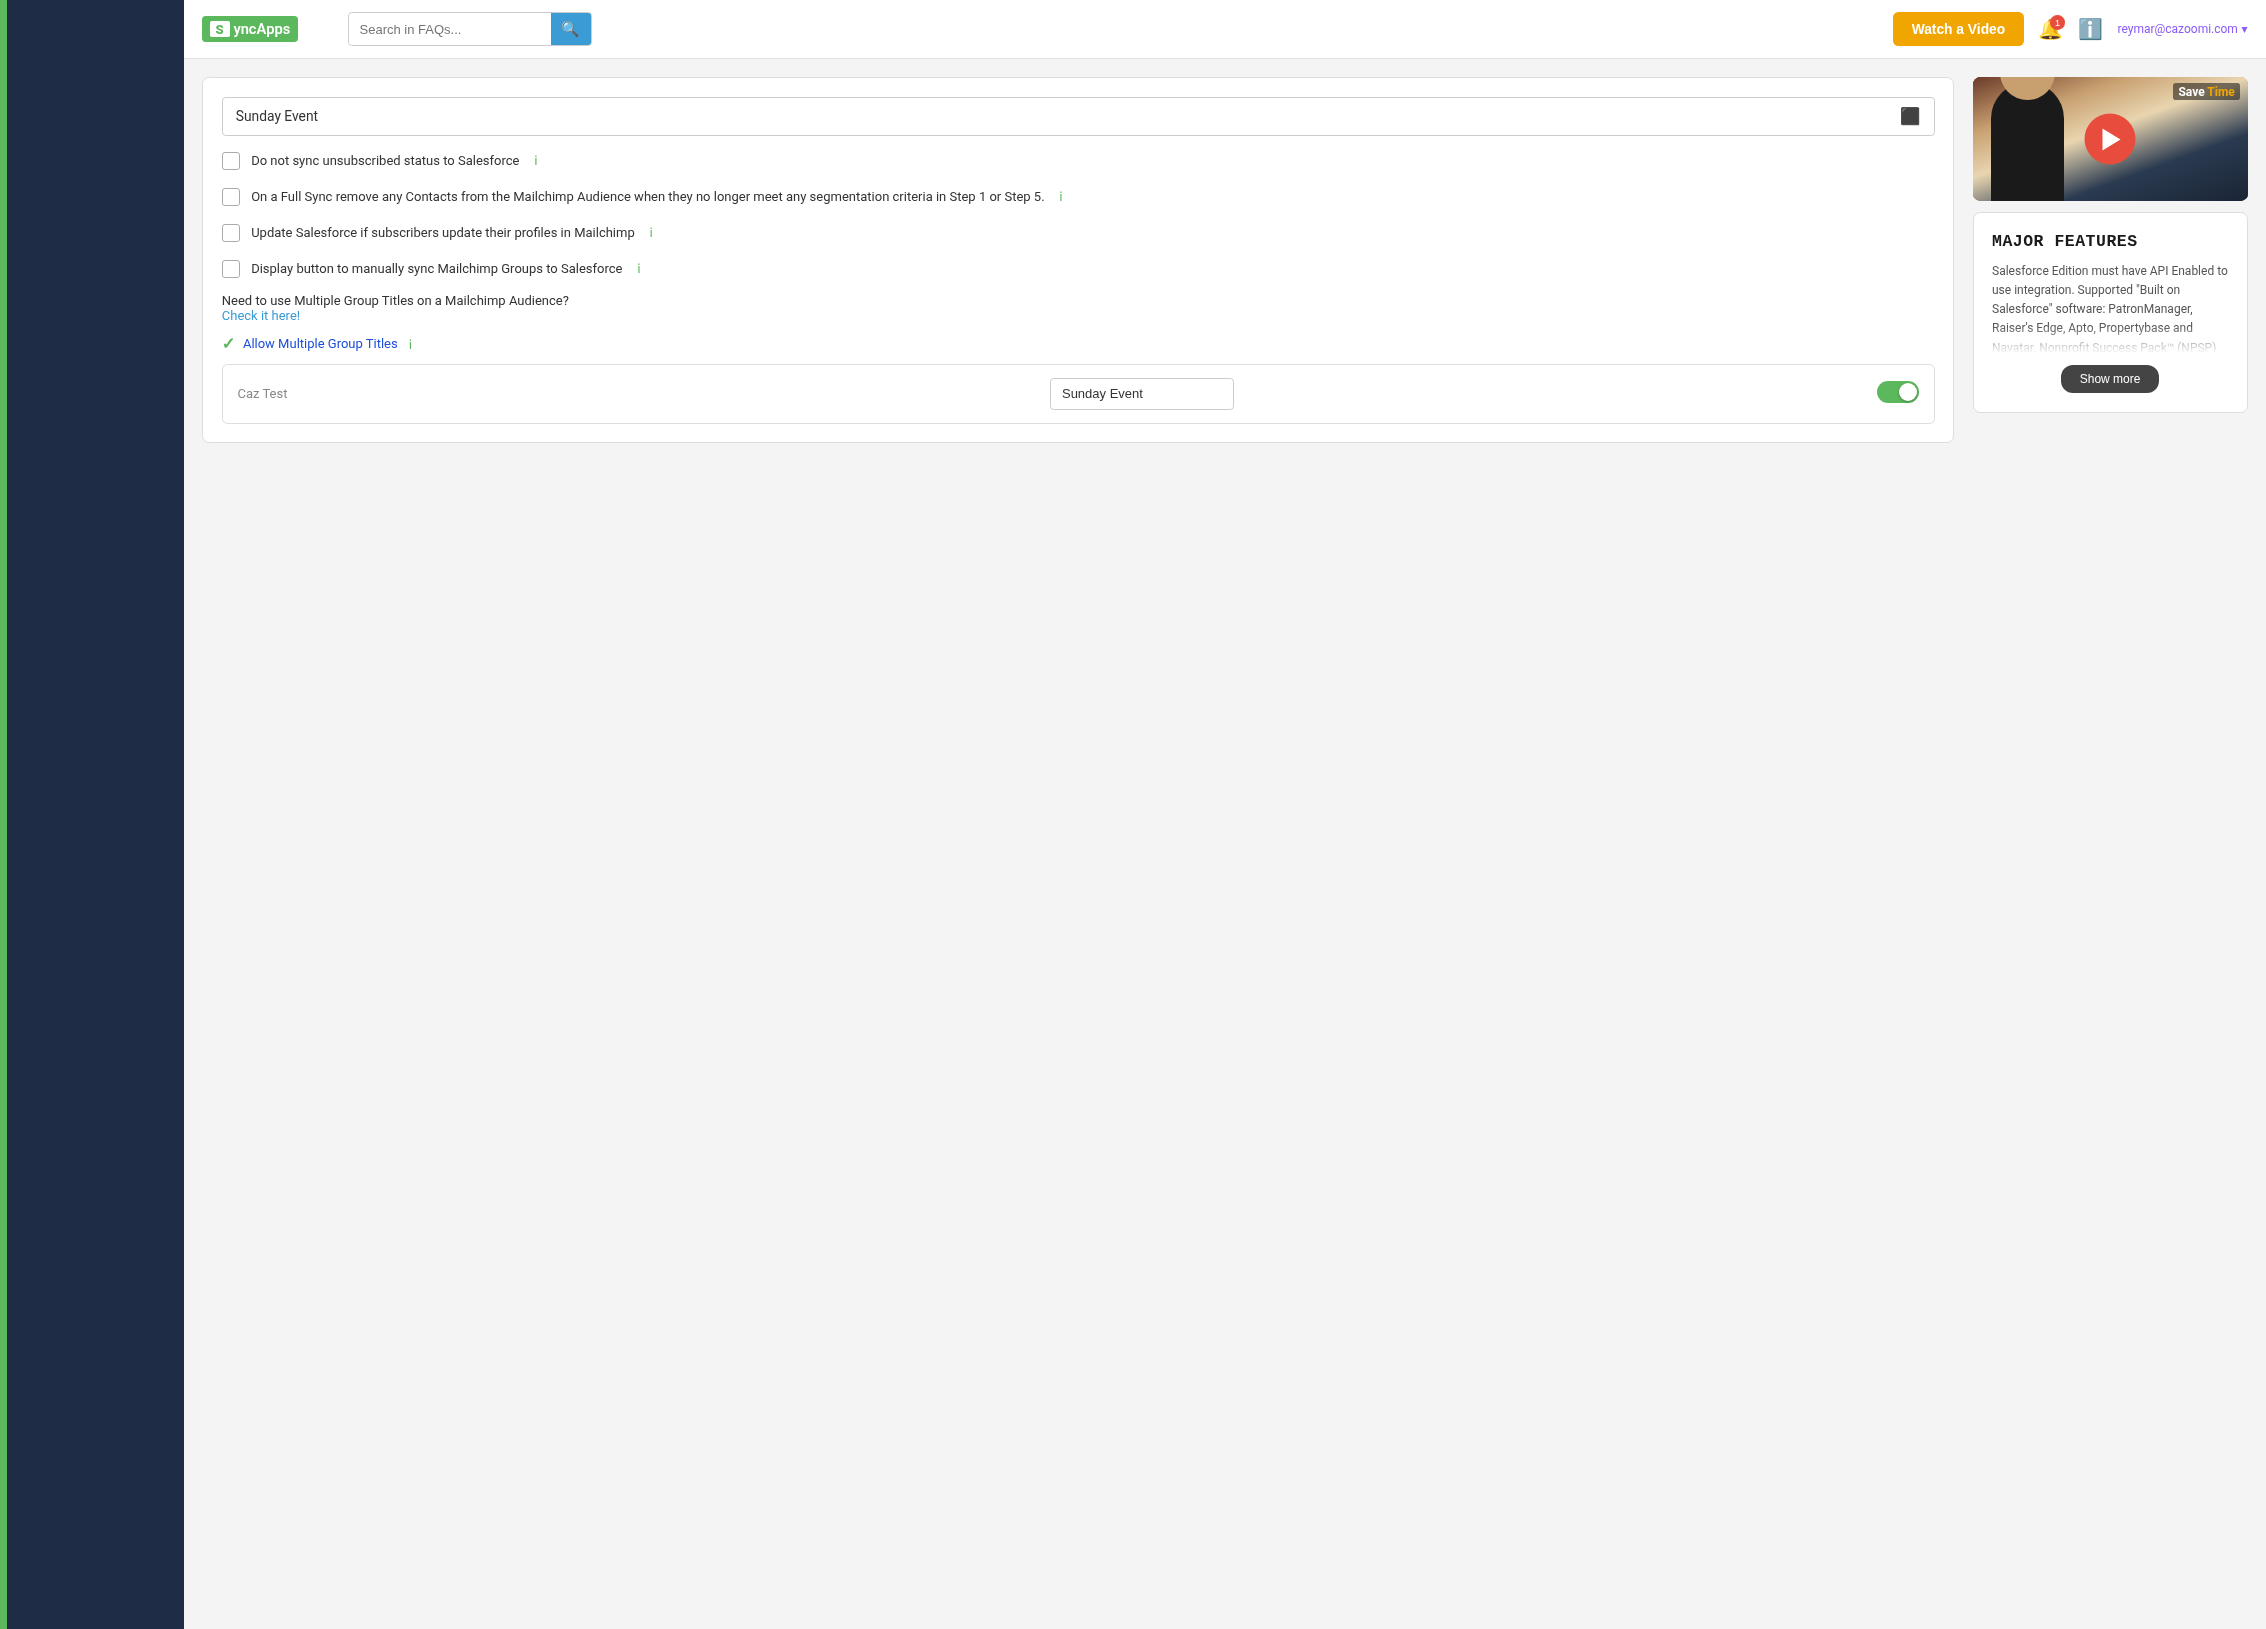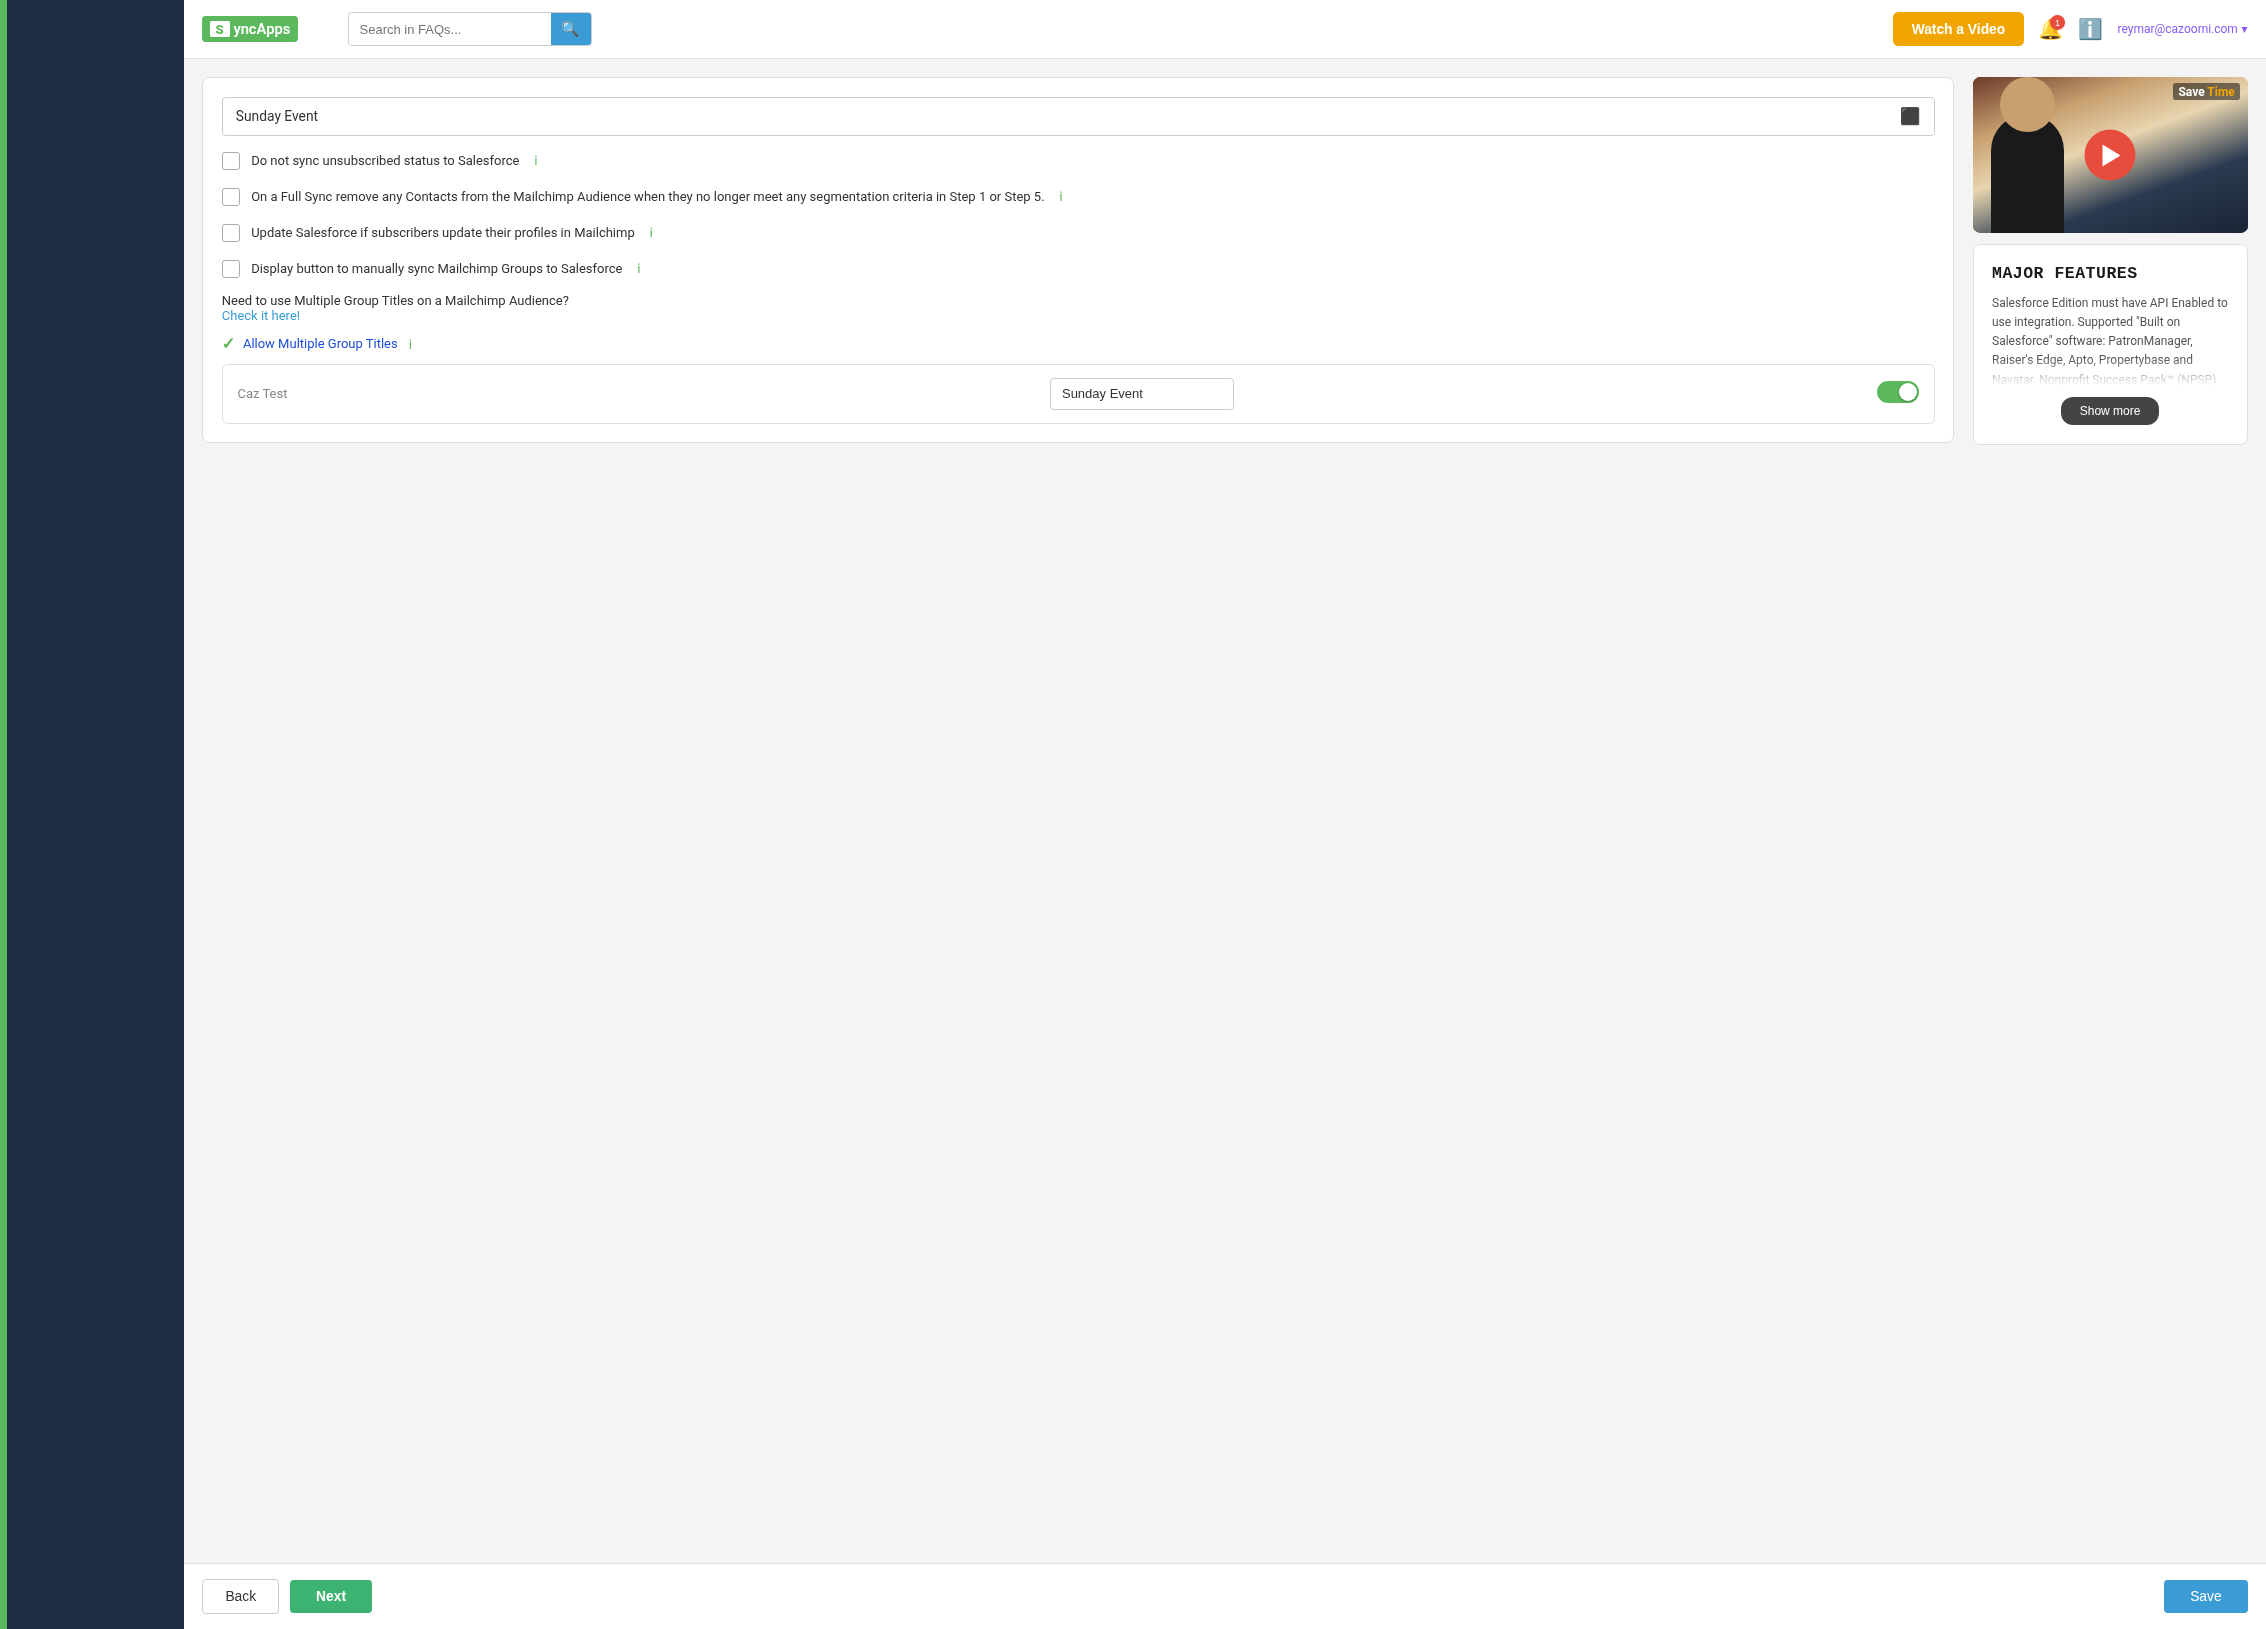--- a/index.html
+++ b/index.html
@@ -71,21 +71,21 @@
     .toggle { width: 42px; height: 22px; background: #5cb85c; border-radius: 11px; position: relative; display: inline-block; cursor: pointer; }
     .toggle-knob { width: 18.4px; height: 18.4px; background: white; border-radius: 50%; position: absolute; top: 1.8px; right: 1.8px; box-shadow: 0 0.9px 2.8px rgba(0,0,0,0.3); }
 
     
     .bottom-nav { background: white; border-top: 0.9px solid #e0e0e0; padding: 14.7px 18.4px; display: flex; align-items: center; gap: 11px; }
     .btn-back { background: white; border: 0.9px solid #ccc; color: #333; padding: 9.2px 22px; border-radius: 3.7px; font-size: 13.8px; cursor: pointer; }
     .btn-next { background: #3cb371; border: none; color: white; padding: 9.2px 26px; border-radius: 3.7px; font-size: 13.8px; cursor: pointer; font-weight: 600; }
     .btn-save { background: #3a9bd5; border: none; color: white; padding: 9.2px 26px; border-radius: 3.7px; font-size: 13.8px; cursor: pointer; margin-left: auto; }
 
     
-    .video-thumbnail { width: 100%; border-radius: 7.3px; overflow: hidden; position: relative; background: #333; height: 156px; cursor: pointer; }
+    .video-thumbnail { width: 100%; border-radius: 7.3px; overflow: hidden; position: relative; background: #333; height: 124px; cursor: pointer; }
     .video-thumb-img { width: 100%; height: 100%; object-fit: cover; background: linear-gradient(135deg, #8B4513 0%, #D2691E 30%, #f0d0a0 60%, #1a1a2e 100%); }
     .play-btn { position: absolute; top: 50%; left: 50%; transform: translate(-50%, -50%); width: 51px; height: 51px; background: #e74c3c; border-radius: 50%; display: flex; align-items: center; justify-content: center; }
     .play-triangle { width: 0; height: 0; border-top: 11px solid transparent; border-bottom: 11px solid transparent; border-left: 18.4px solid white; margin-left: 3.7px; }
     .video-overlay-text { position: absolute; top: 7.3px; right: 7.3px; color: white; font-size: 12px; font-weight: bold; }
     .save-time-badge { background: rgba(0,0,0,0.5); padding: 1.8px 5.5px; border-radius: 2.8px; }
 
     .features-card { background: white; border-radius: 7.3px; border: 0.9px solid #ddd; padding: 18.4px; margin-top: 11px; }
     .features-title { font-size: 16.5px; font-weight: 700; color: #1a1a1a; letter-spacing: 0.5px; margin-bottom: 11px; text-transform: uppercase; font-family: Liberation Mono, monospace; }
     .features-text { font-size: 12px; color: #555; line-height: 1.6; }
     .features-fade { position: relative; overflow: hidden; max-height: 92px; }
@@ -230,21 +230,16 @@
           <div class="features-fade">
             <p class="features-text">Salesforce Edition must have API Enabled to use integration. Supported "Built on Salesforce" software: PatronManager, Raiser's Edge, Apto, Propertybase and Navatar. Nonprofit Success Pack™ (NPSP) also supported.</p>
 
           </div>
           <button class="show-more-btn">Show more</button>
         </div>
 
       </div>
     </div>
 
-    <div class="bottom-nav">
-      <button class="btn-back">Back</button>
-      <button class="btn-next">Next</button>
-      <button class="btn-save">Save</button>
-    </div>
 
   </div>
 </div>
 
 
 </body></html>

